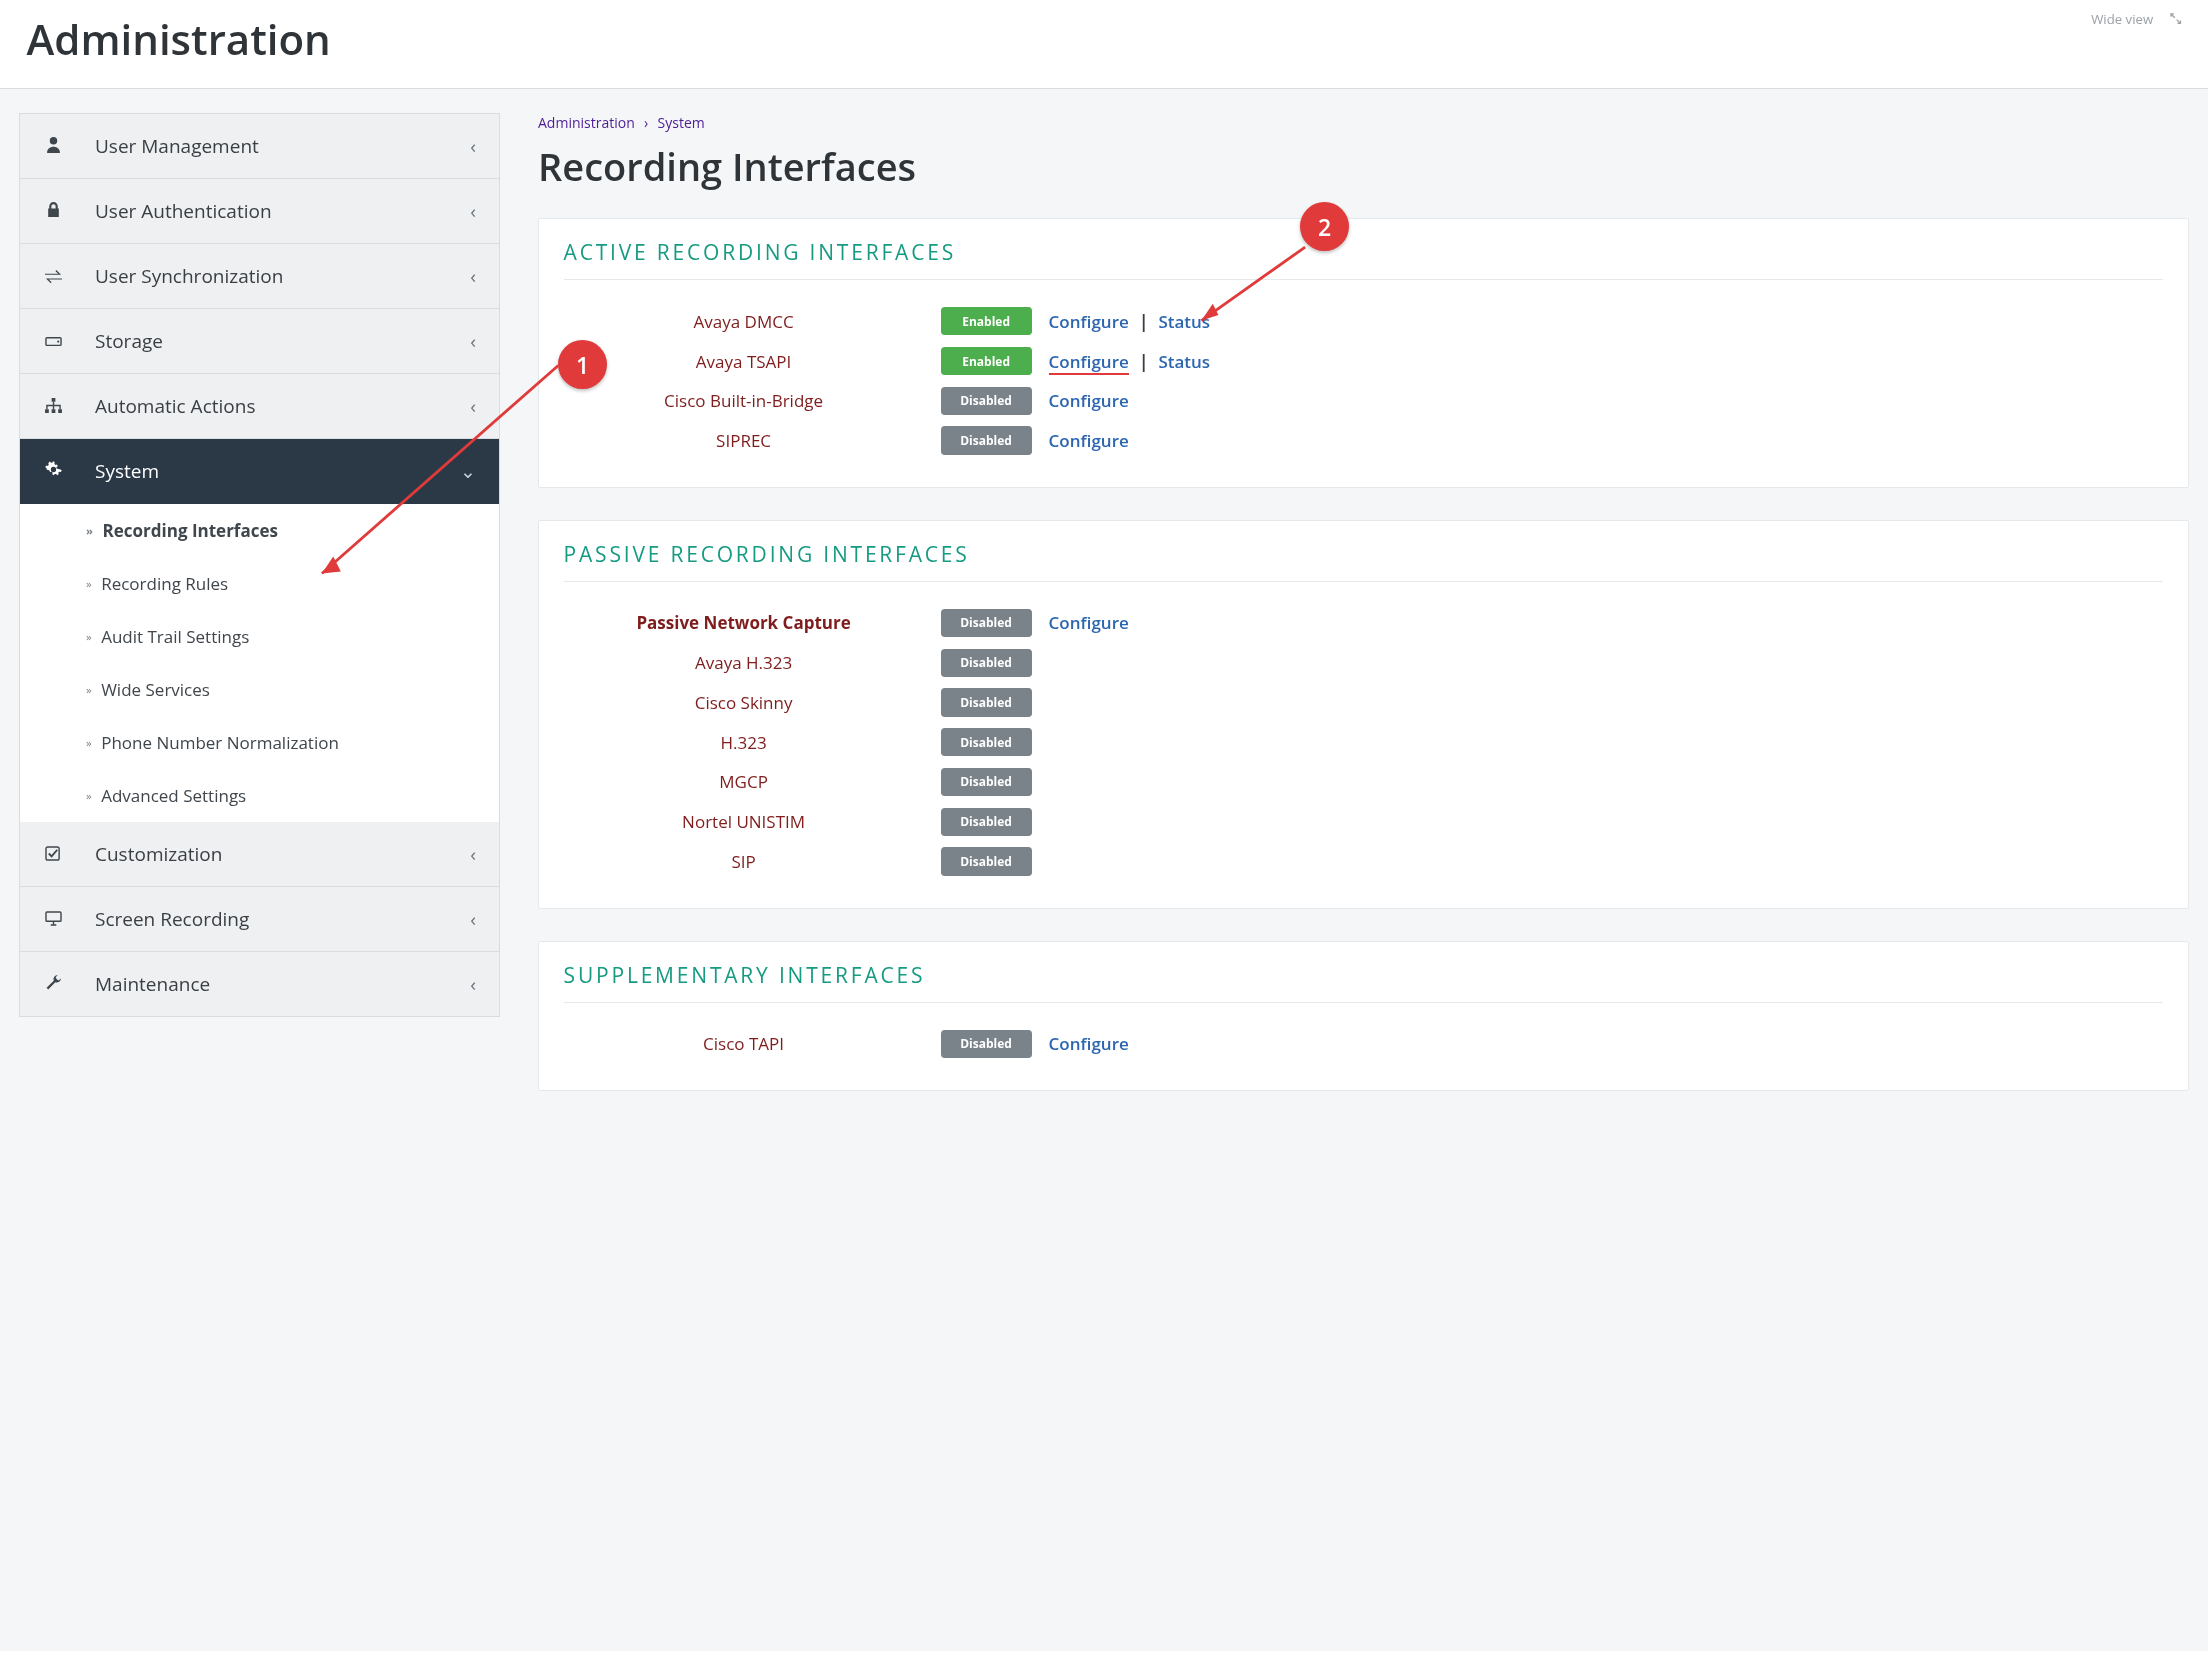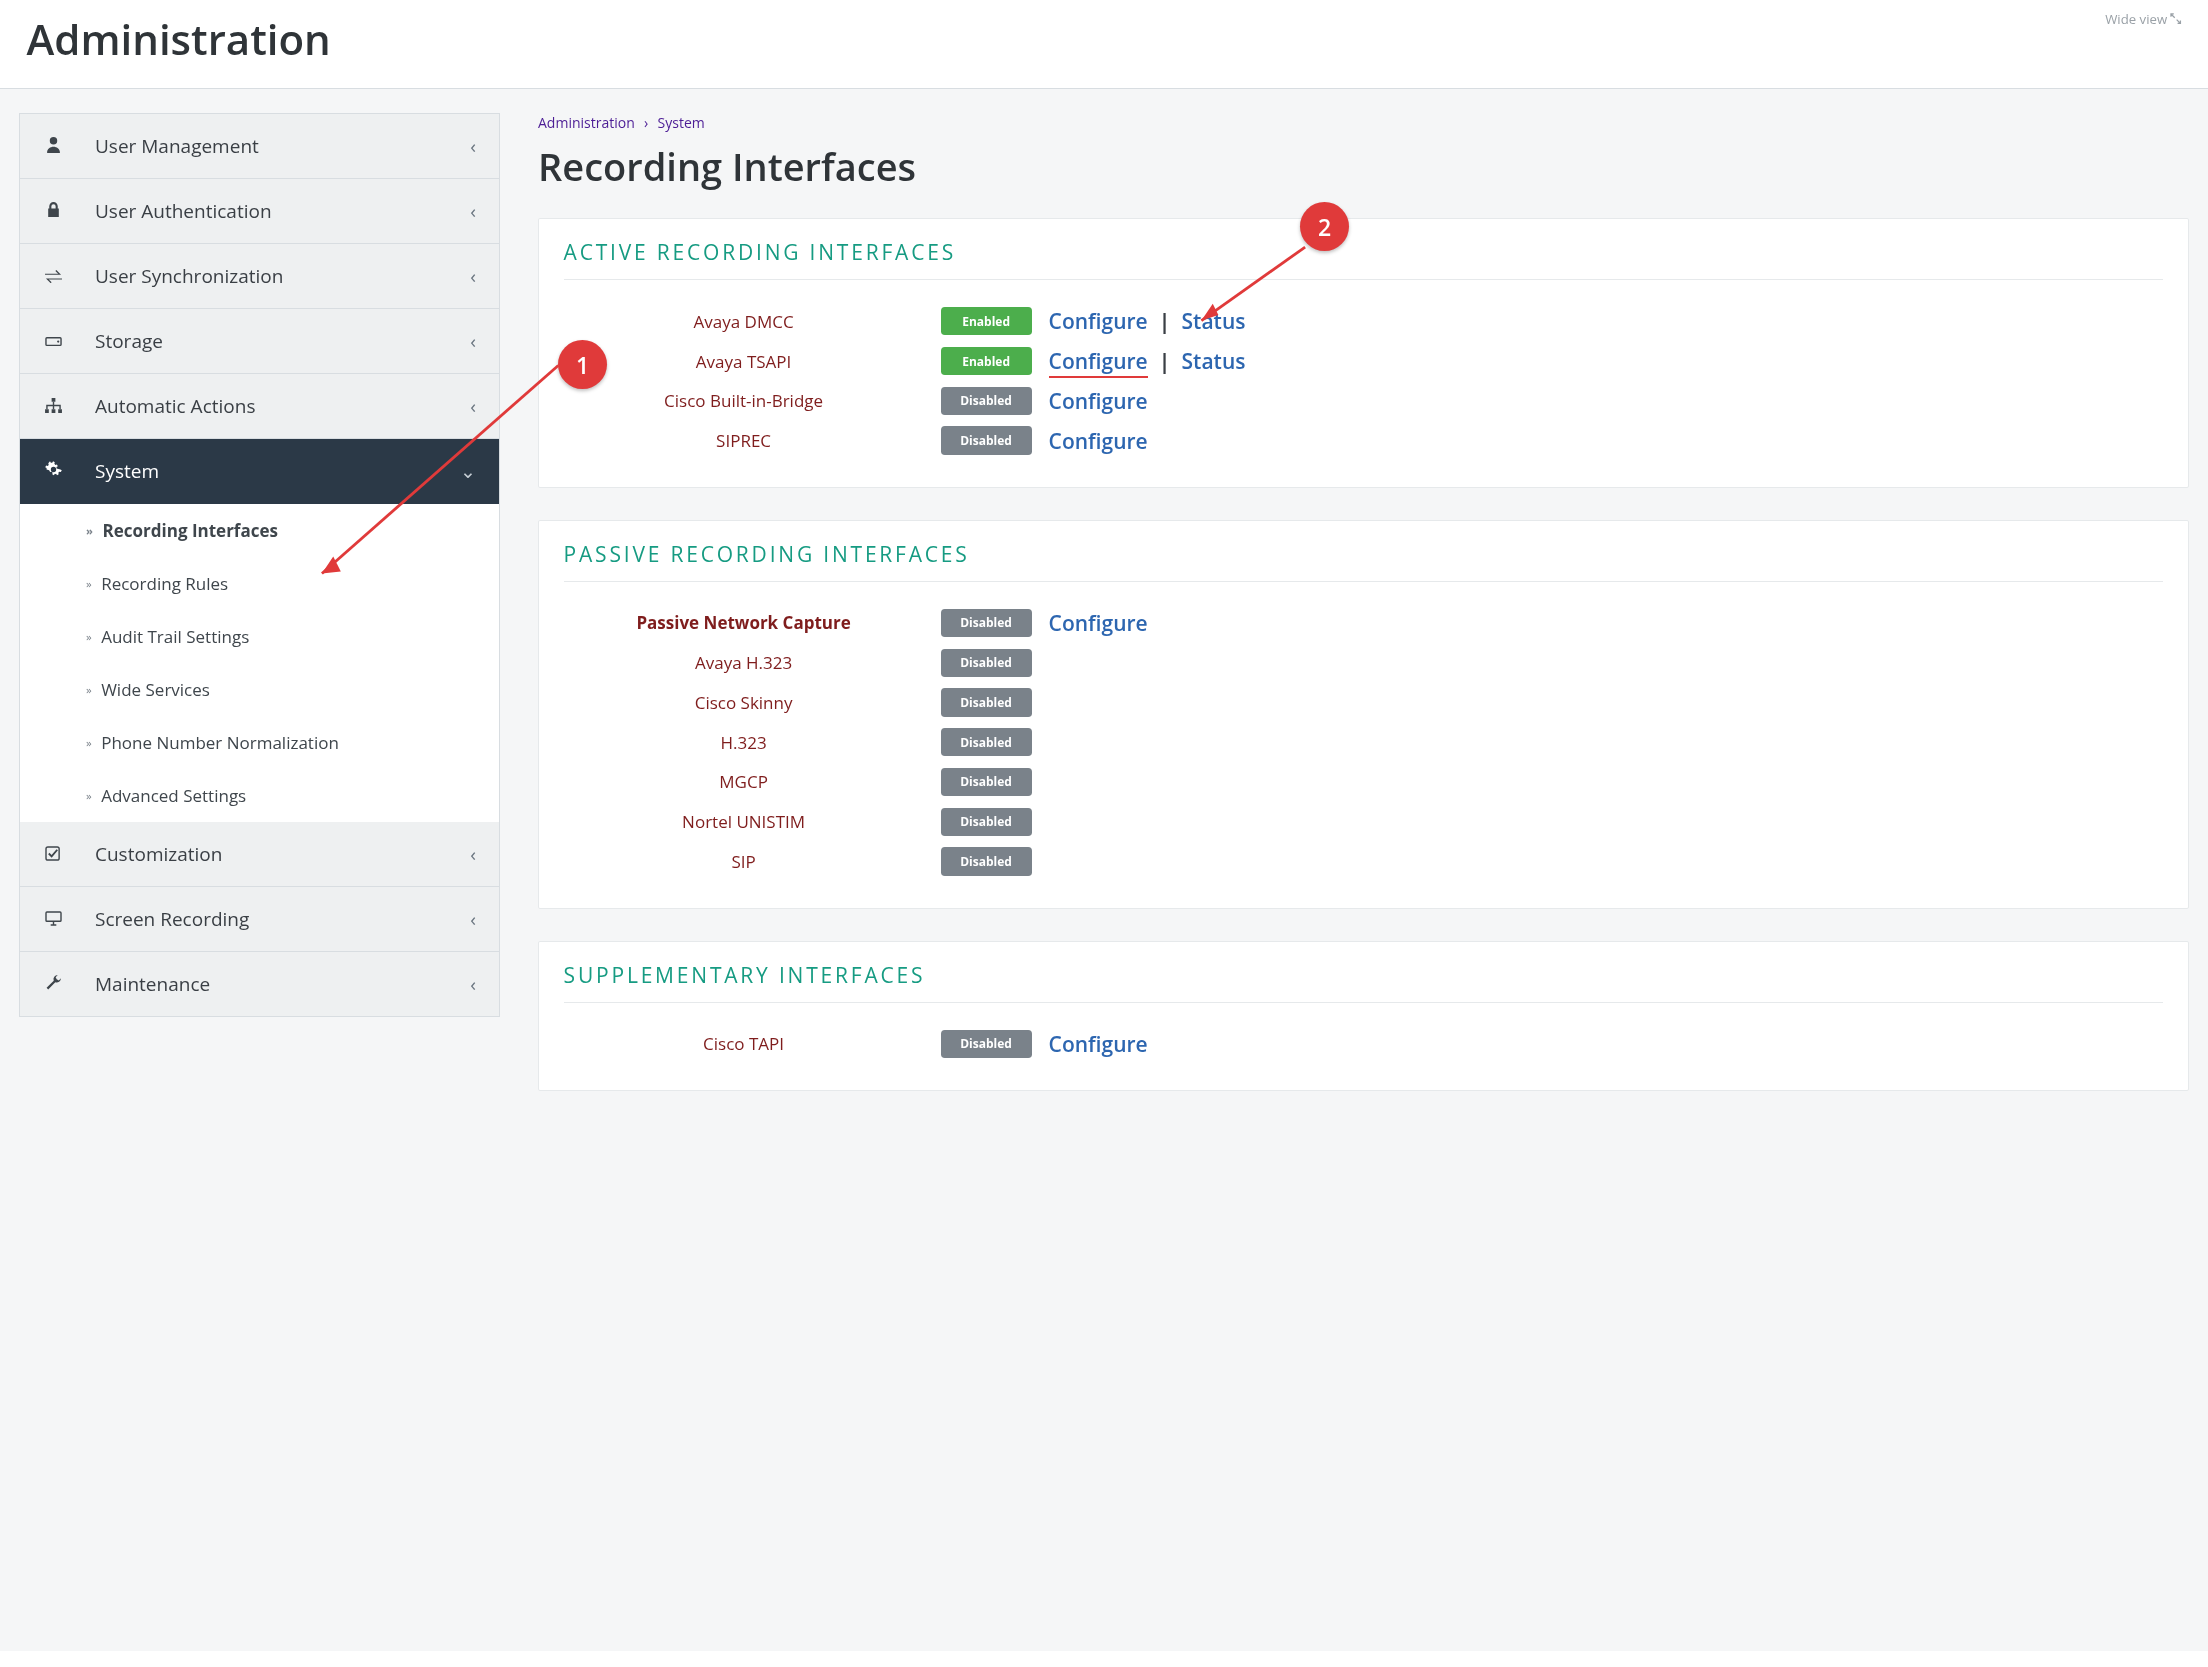--- a/index.html
+++ b/index.html
@@ -36,21 +36,21 @@
     font-weight:600;
     margin:0;
     color:#2f3438;
   }
   .wide-view{
     font-size:13.2px;
     color:#9aa1a7;
     cursor:pointer;
     display:flex;
     align-items:center;
-    gap:3px;
+    gap:17px;
   }
   .wide-view svg{width:11.4px;height:11.4px;}
 
   .content-wrap{
     background:var(--pagebg);
     border-top:0.9px solid var(--border);
     padding:24.6px 19px 38px 19px;
     display:flex;
     gap:38px;
     align-items:flex-start;
@@ -154,21 +154,21 @@
     color:#fff;
     font-weight:700;
     font-size:12px;
     padding:5.7px 13.2px;
     border-radius:3.8px;
     min-width:91px;
     text-align:center;
   }
   .badge.enabled{background:var(--green);}
   .badge.disabled{background:var(--grey);}
-  .links{font-size:21px;}
+  .links{font-size:17px;}
   .links a{color:var(--link);text-decoration:none;font-weight:600;cursor:pointer;}
   .links .bar{color:#3a3f45;font-weight:700;margin:0 5.7px;}
   .links a.underlined{border-bottom:2.8px solid var(--red);padding-bottom:0.9px;}
 
   
   .anno{position:absolute;pointer-events:none;}
   .anno-circ{
     width:49px;height:49px;border-radius:50%;
     background:var(--red);color:#fff;
     display:flex;align-items:center;justify-content:center;

